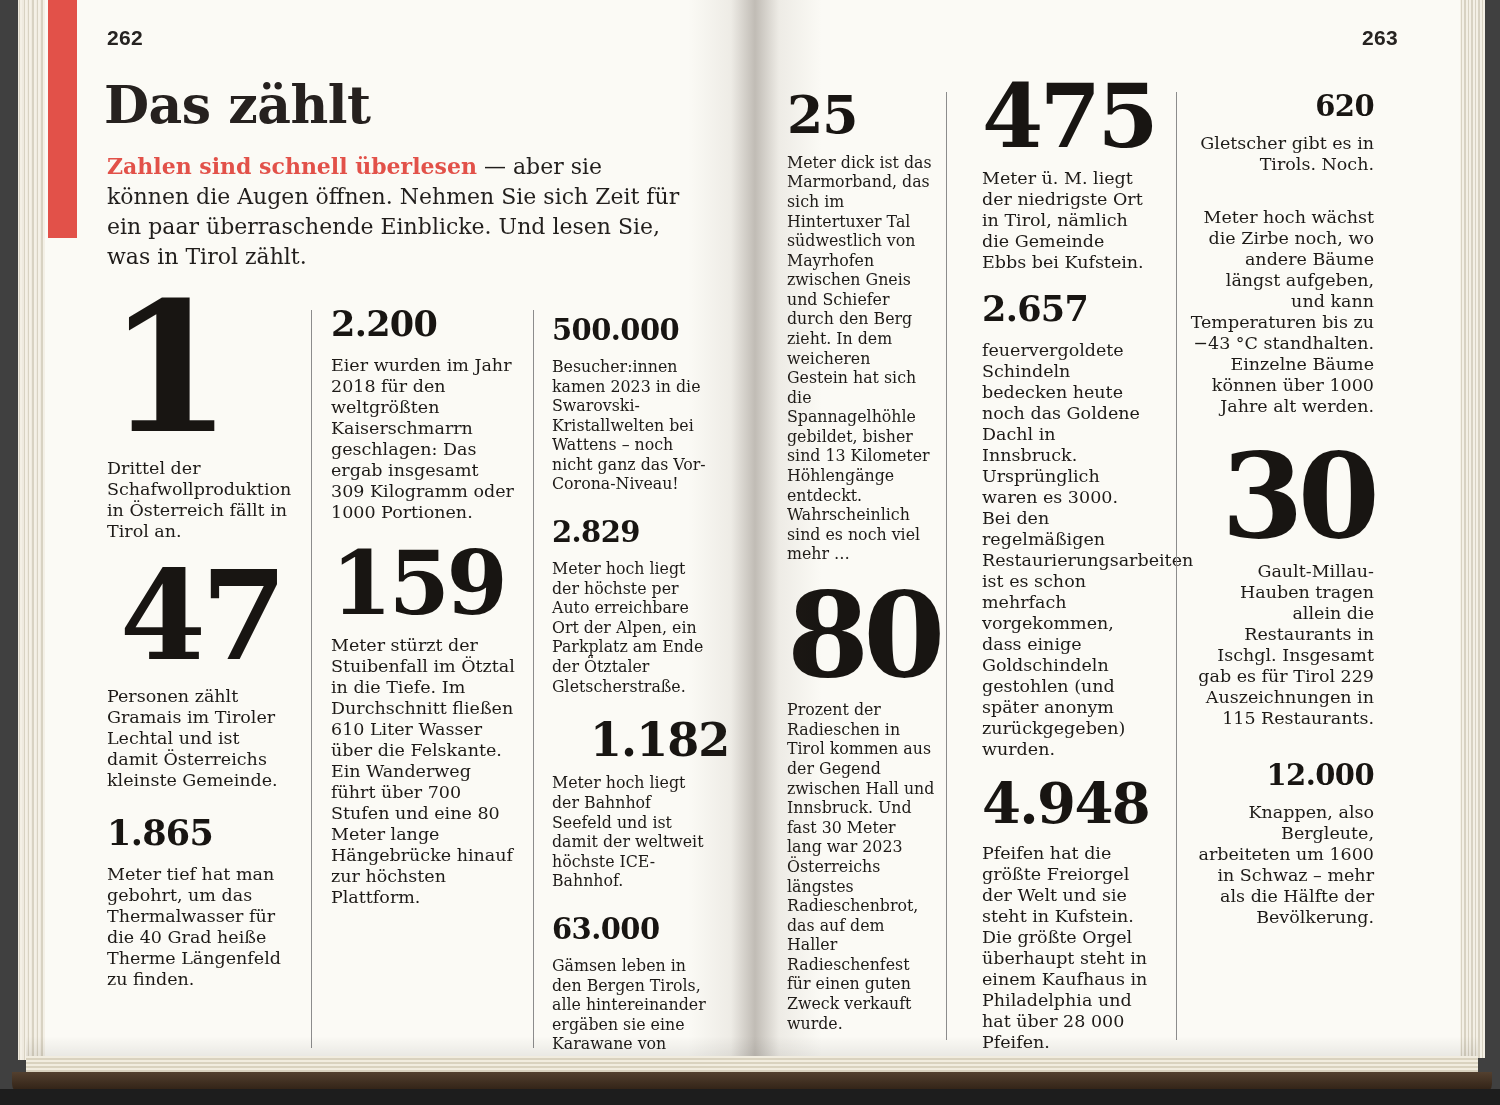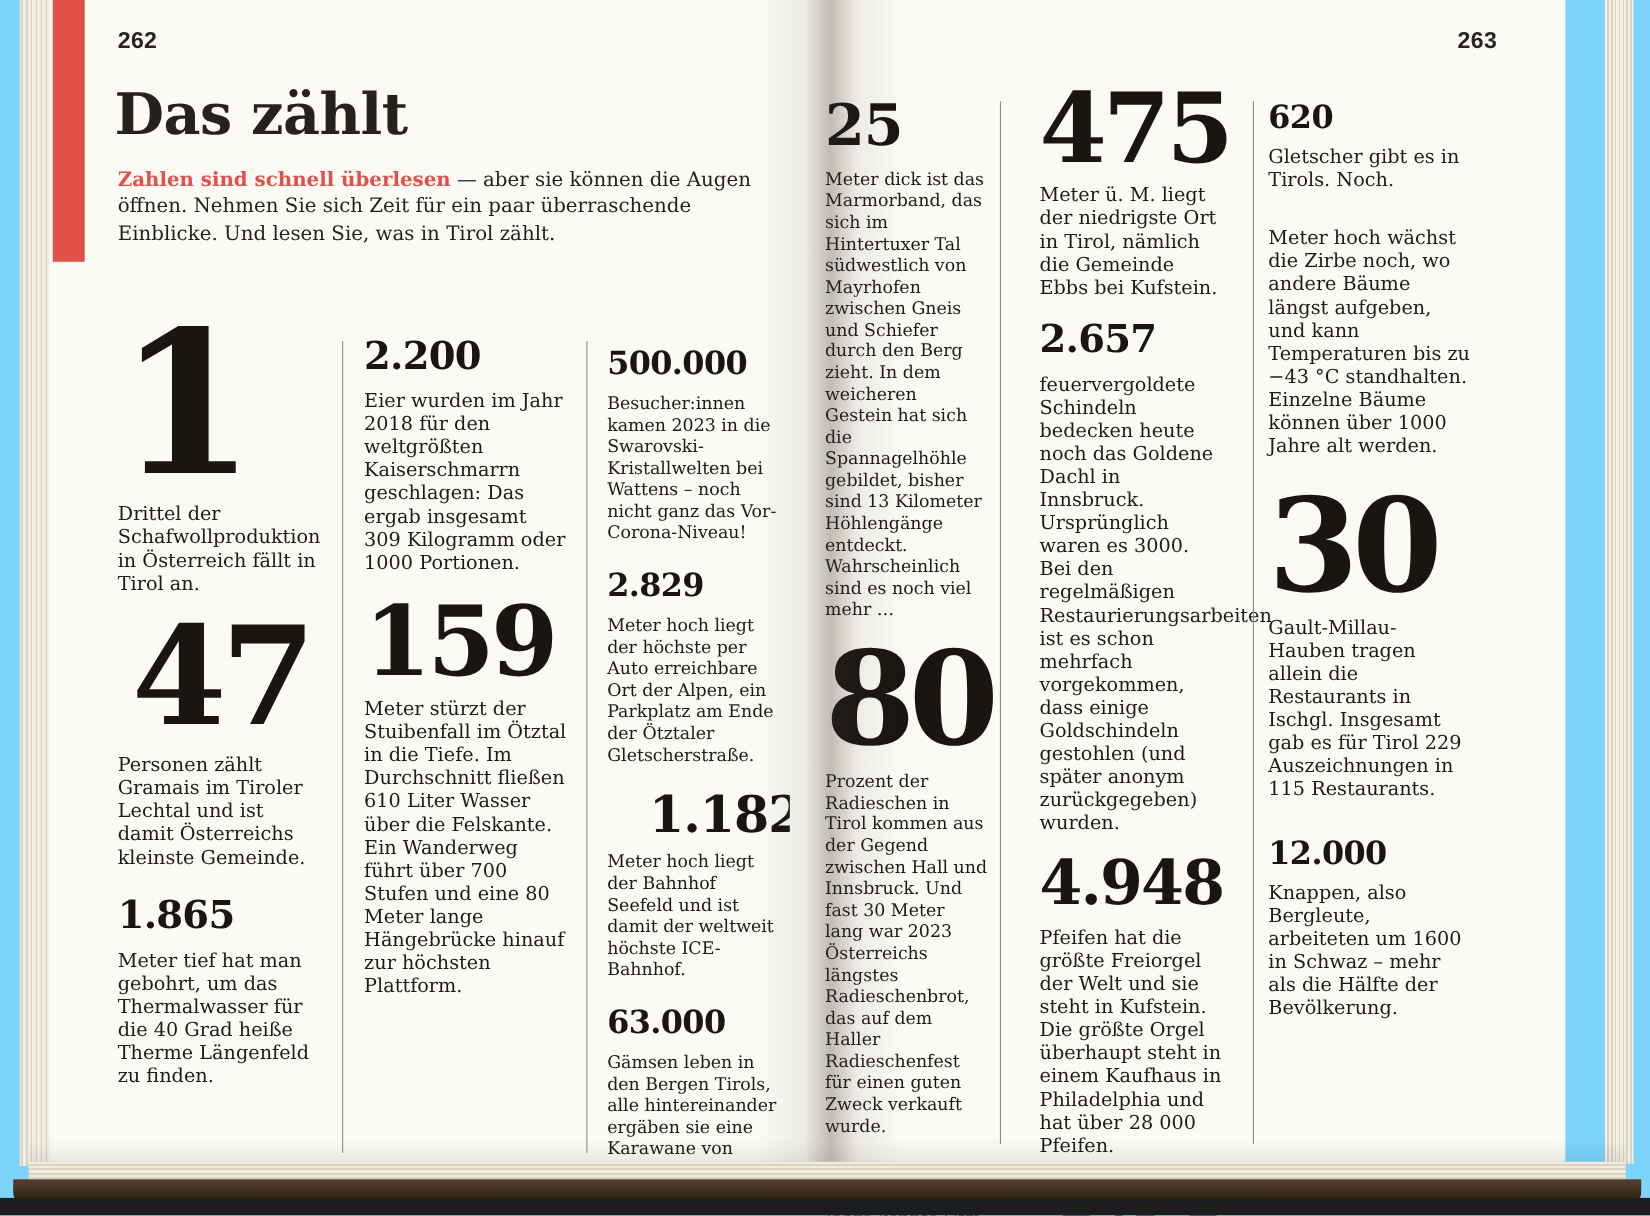--- a/index.html
+++ b/index.html
@@ -11,69 +11,69 @@
     --floor:#1d1d1d;
   }
   *{margin:0;padding:0;box-sizing:border-box;}
   html,body{width:1500px;height:1105px;}
   body{
     background:#ffffff;
     font-family:"DejaVu Serif","Liberation Serif",serif;
     color:var(--ink);
     overflow:hidden;
   }
-  .scene{position:relative;width:1500px;height:1105px;background:#7dd3fc;overflow:hidden;}
+  .scene{position:relative;width:1500px;height:1105px;background:#404040;overflow:hidden;}
 
   
   .stack-left{position:absolute;left:18px;top:0;width:28px;height:1060px;
     background:repeating-linear-gradient(to right,#efeadf 0 1px,#d8d2c2 1px 2.5px,#f4f0e6 2.5px 4.5px);}
   .stack-right{position:absolute;left:1459px;top:0;width:26px;height:1058px;
     background:repeating-linear-gradient(to right,#f4f0e6 0 2px,#d8d2c2 2px 3.5px);}
   .bottom-pages{position:absolute;left:26px;top:1056px;width:1452px;height:18px;
     background:repeating-linear-gradient(to bottom,#f1ecdf 0 2px,#d9d2bf 2px 4px);}
   .bottom-cover{position:absolute;left:12px;top:1072px;width:1480px;height:22px;
     background:linear-gradient(#53402f,#2a1c11);border-radius:0 0 10px 10px;}
   .floor{position:absolute;left:0;top:1089px;width:1500px;height:16px;background:var(--floor);}
 
   
   .page{position:absolute;top:0;height:1062px;background:var(--paper);}
   .page-left{left:45px;width:710px;}
-  .page-right{left:718px;width:705px;}
+  .page-right{left:755px;width:705px;}
   .gutter{position:absolute;left:688px;top:0;width:134px;height:1062px;pointer-events:none;
     background:linear-gradient(to right,rgba(0,0,0,0) 0%,rgba(80,64,48,0.08) 32%,rgba(58,45,34,0.30) 50%,rgba(80,64,48,0.08) 68%,rgba(0,0,0,0) 100%);}
   .bottom-shade{position:absolute;left:26px;top:1036px;width:1452px;height:26px;pointer-events:none;
     background:linear-gradient(rgba(0,0,0,0),rgba(0,0,0,0.09));}
 
   .red-bar{position:absolute;left:3px;top:0;width:29px;height:238px;background:var(--accent);}
 
   .pnum{position:absolute;font-family:"Liberation Sans","DejaVu Sans",sans-serif;
     font-weight:bold;font-size:21px;color:#262321;letter-spacing:.3px;}
   .pnum-left{left:62px;top:26px;}
   .pnum-right{right:62px;top:26px;text-align:right;}
 
   .title{position:absolute;left:59px;top:74px;font-size:52px;font-weight:bold;color:#26211f;letter-spacing:-0.5px;}
-  .intro{position:absolute;left:62px;top:152px;width:578px;font-size:18px;line-height:1.36;color:#211e1c;}
+  .intro{position:absolute;left:62px;top:152px;width:578px;font-size:22px;line-height:1.36;color:#211e1c;}
   .intro .hl{color:var(--accent);font-weight:bold;}
 
   .col{position:absolute;}
   .c-l1{left:62px;top:298px;width:188px;}
   .c-l2{left:286px;top:306px;width:186px;}
   .c-l3{left:507px;top:316px;width:162px;}
   .c-r1{left:32px;top:92px;width:148px;}
   .c-r2{left:207px;top:80px;width:188px;}
   .c-r3{left:435px;top:92px;width:184px;}
 
   .vrule{position:absolute;width:1px;background:var(--rule);}
   .vr-l1{left:266px;top:310px;height:738px;}
   .vr-l2{left:488px;top:310px;height:738px;}
   .vr-r1{left:191px;top:92px;height:948px;}
   .vr-r2{left:421px;top:92px;height:948px;}
 
   .stat{margin-bottom:24px;}
-  .c-r3 .stat{margin-bottom:32px;}
+  .c-r3 .stat{margin-bottom:32px;text-align:right;}
   .c-r2 .stat{margin-bottom:18px;margin-left:20px;}
 
   .num{font-weight:bold;color:#181512;letter-spacing:-0.02em;margin-bottom:14px;}
   .s180{font-size:180px;line-height:.78;letter-spacing:-0.04em;margin-bottom:20px;}
   .s125{font-size:124px;line-height:.8;letter-spacing:-0.04em;margin-bottom:20px;text-align:center;}
   .s120{font-size:118px;line-height:.8;letter-spacing:-0.05em;margin-bottom:18px;}
   .s90{font-size:88px;line-height:.82;letter-spacing:-0.04em;margin-bottom:16px;}
   .s58{font-size:56px;line-height:.9;letter-spacing:-0.03em;}
   .s54{font-size:52px;line-height:.9;}
   .s46{font-size:46px;line-height:.9;margin-bottom:12px;margin-left:38px;}

